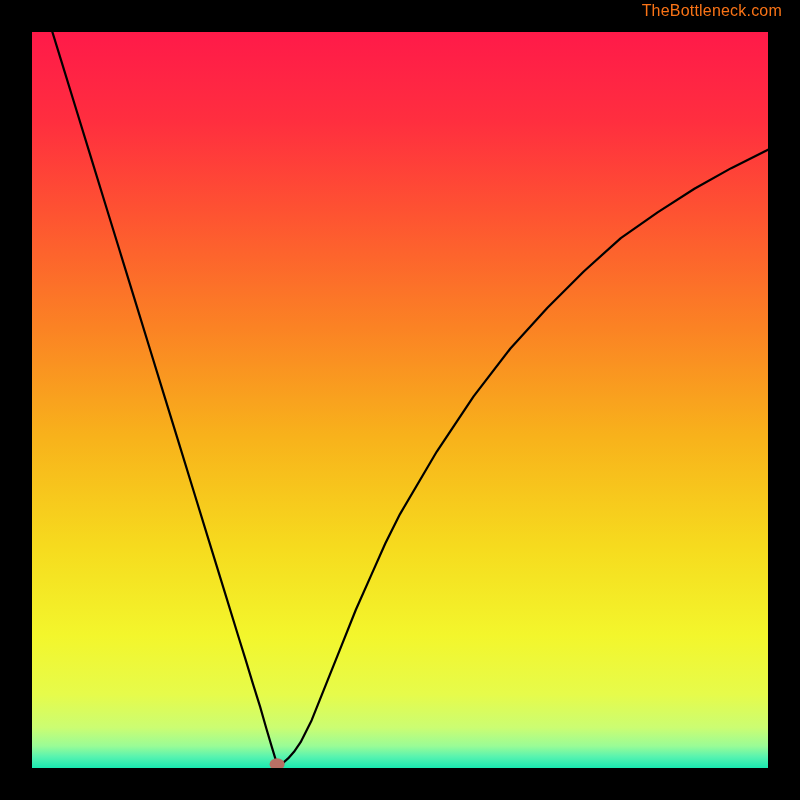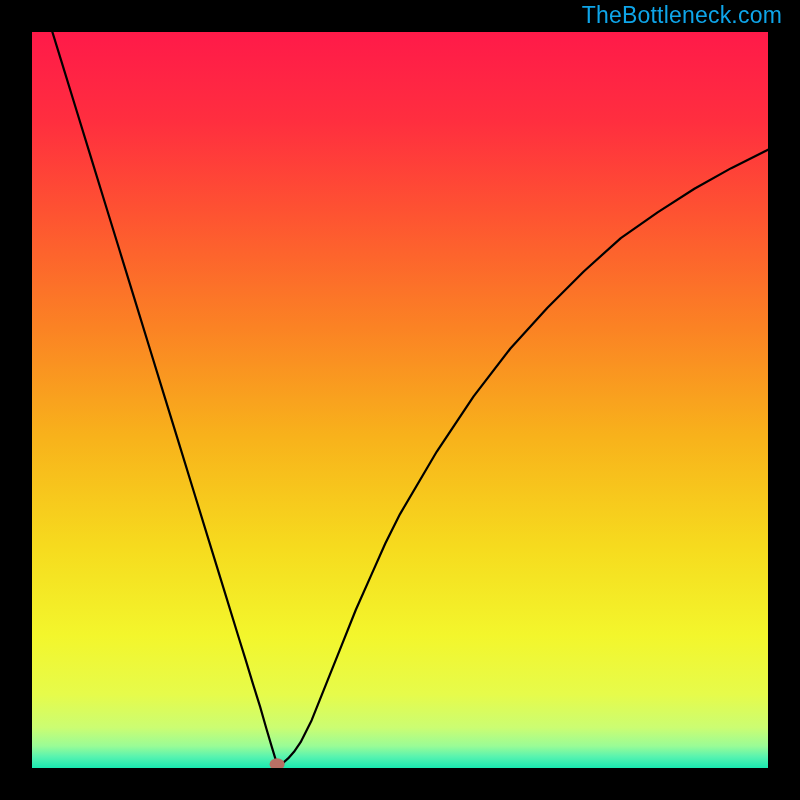--- a/index.html
+++ b/index.html
@@ -14,22 +14,22 @@
     position: relative;
     width: 800px;
     height: 800px;
     background: #000;
   }
   .attribution {
     position: absolute;
     top: 2px;
     right: 18px;
     font-family: Arial, Helvetica, sans-serif;
-    font-size: 23px;
-    color: #0ea5e9;
+    font-size: 16px;
+    color: #f97316;
     letter-spacing: 0.2px;
     font-weight: 500;
   }
   .plot-area {
     position: absolute;
     left: 32px;
     top: 32px;
     width: 736px;
     height: 736px;
   }

